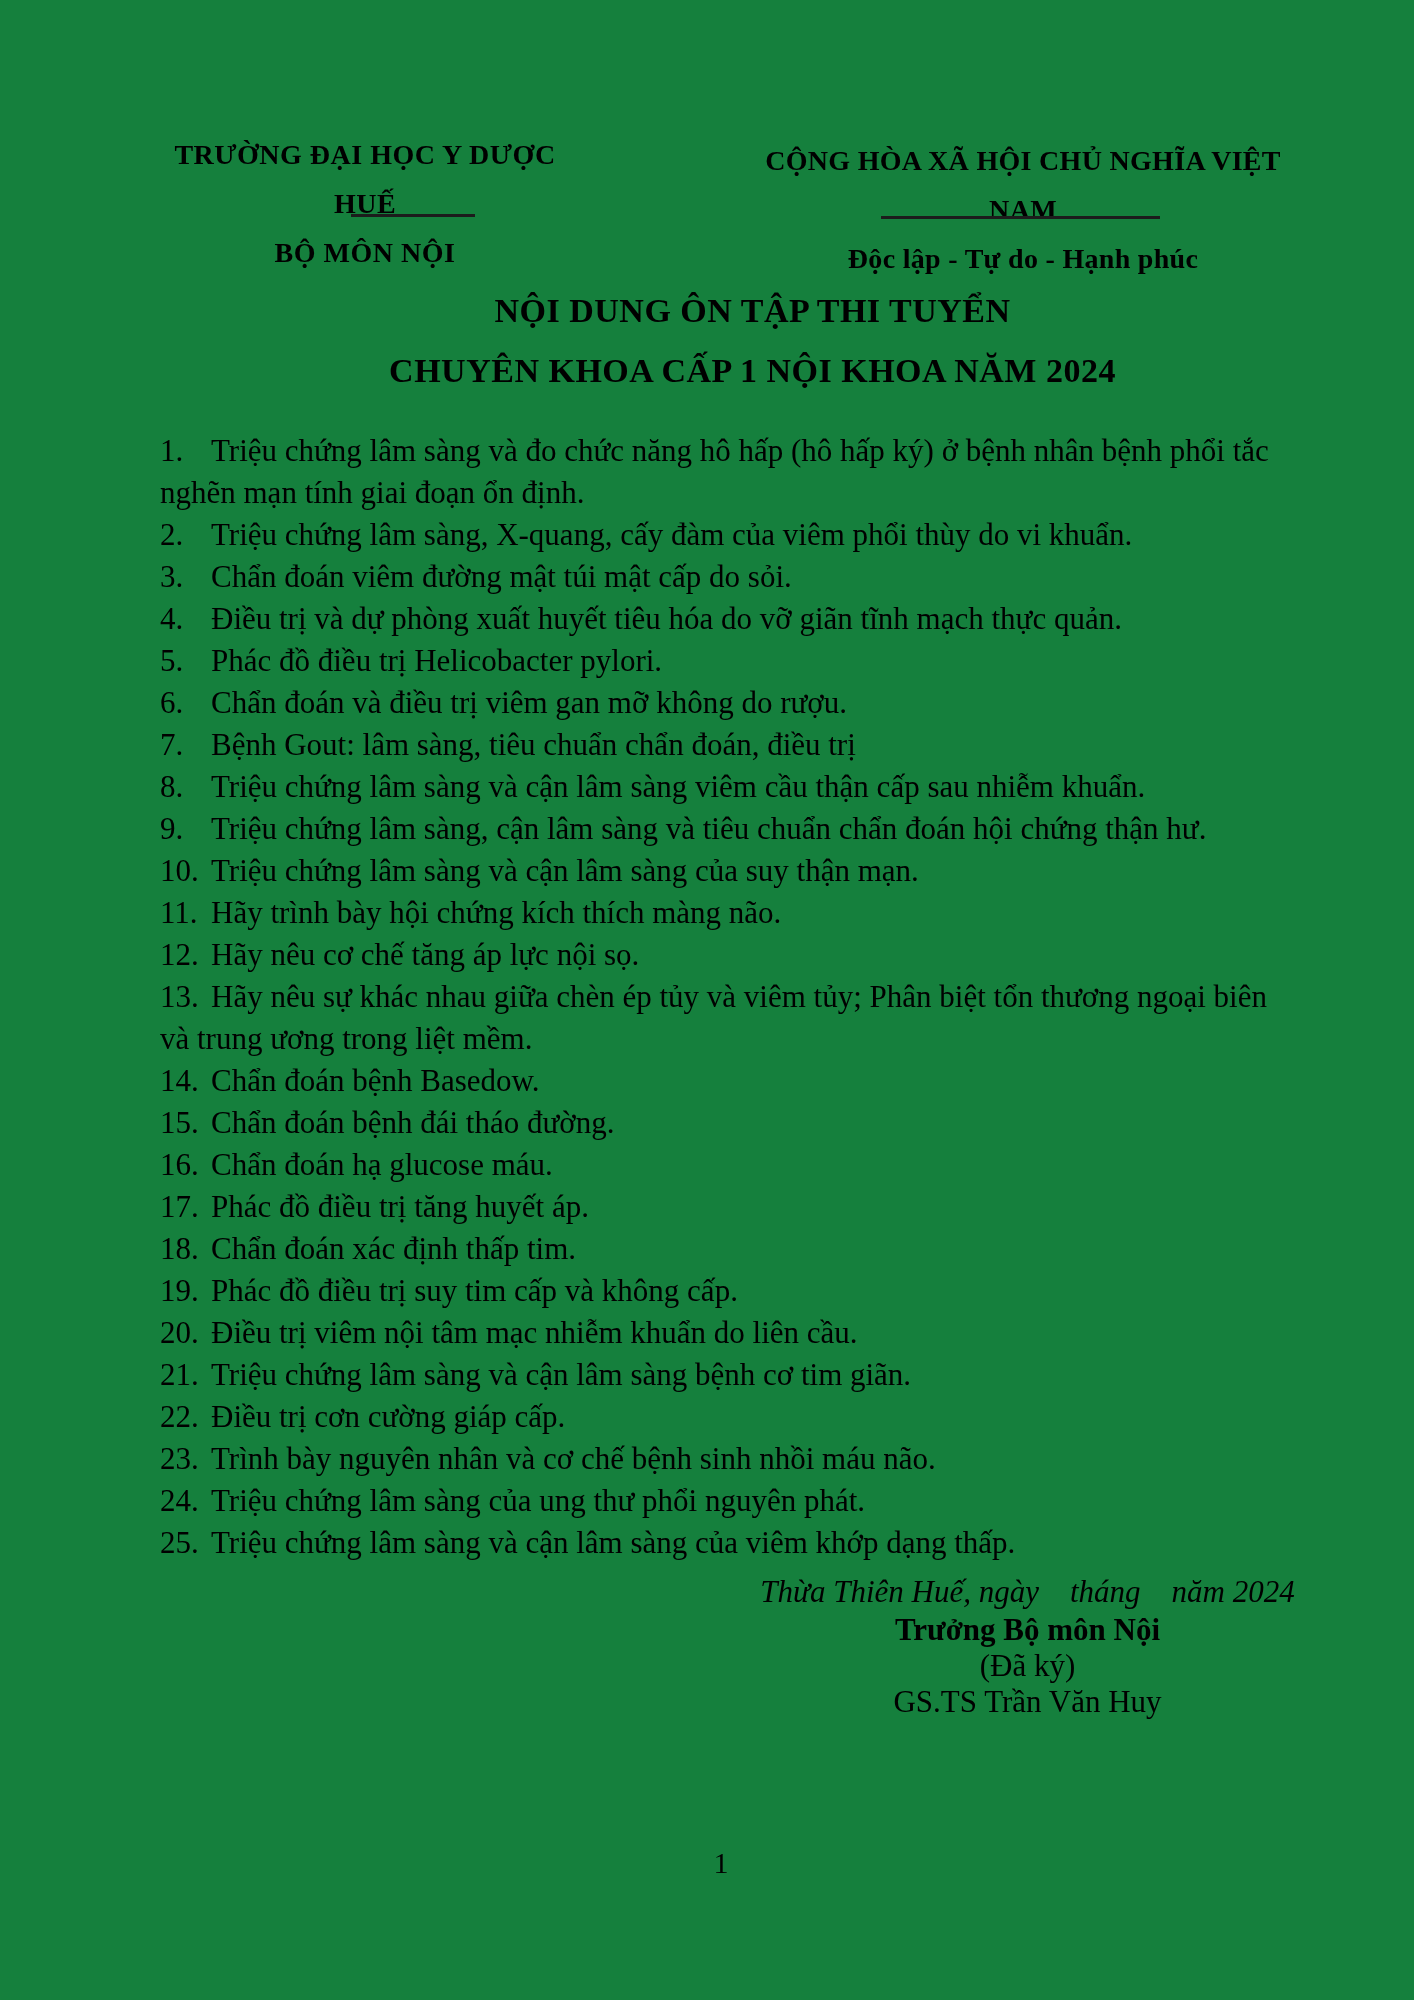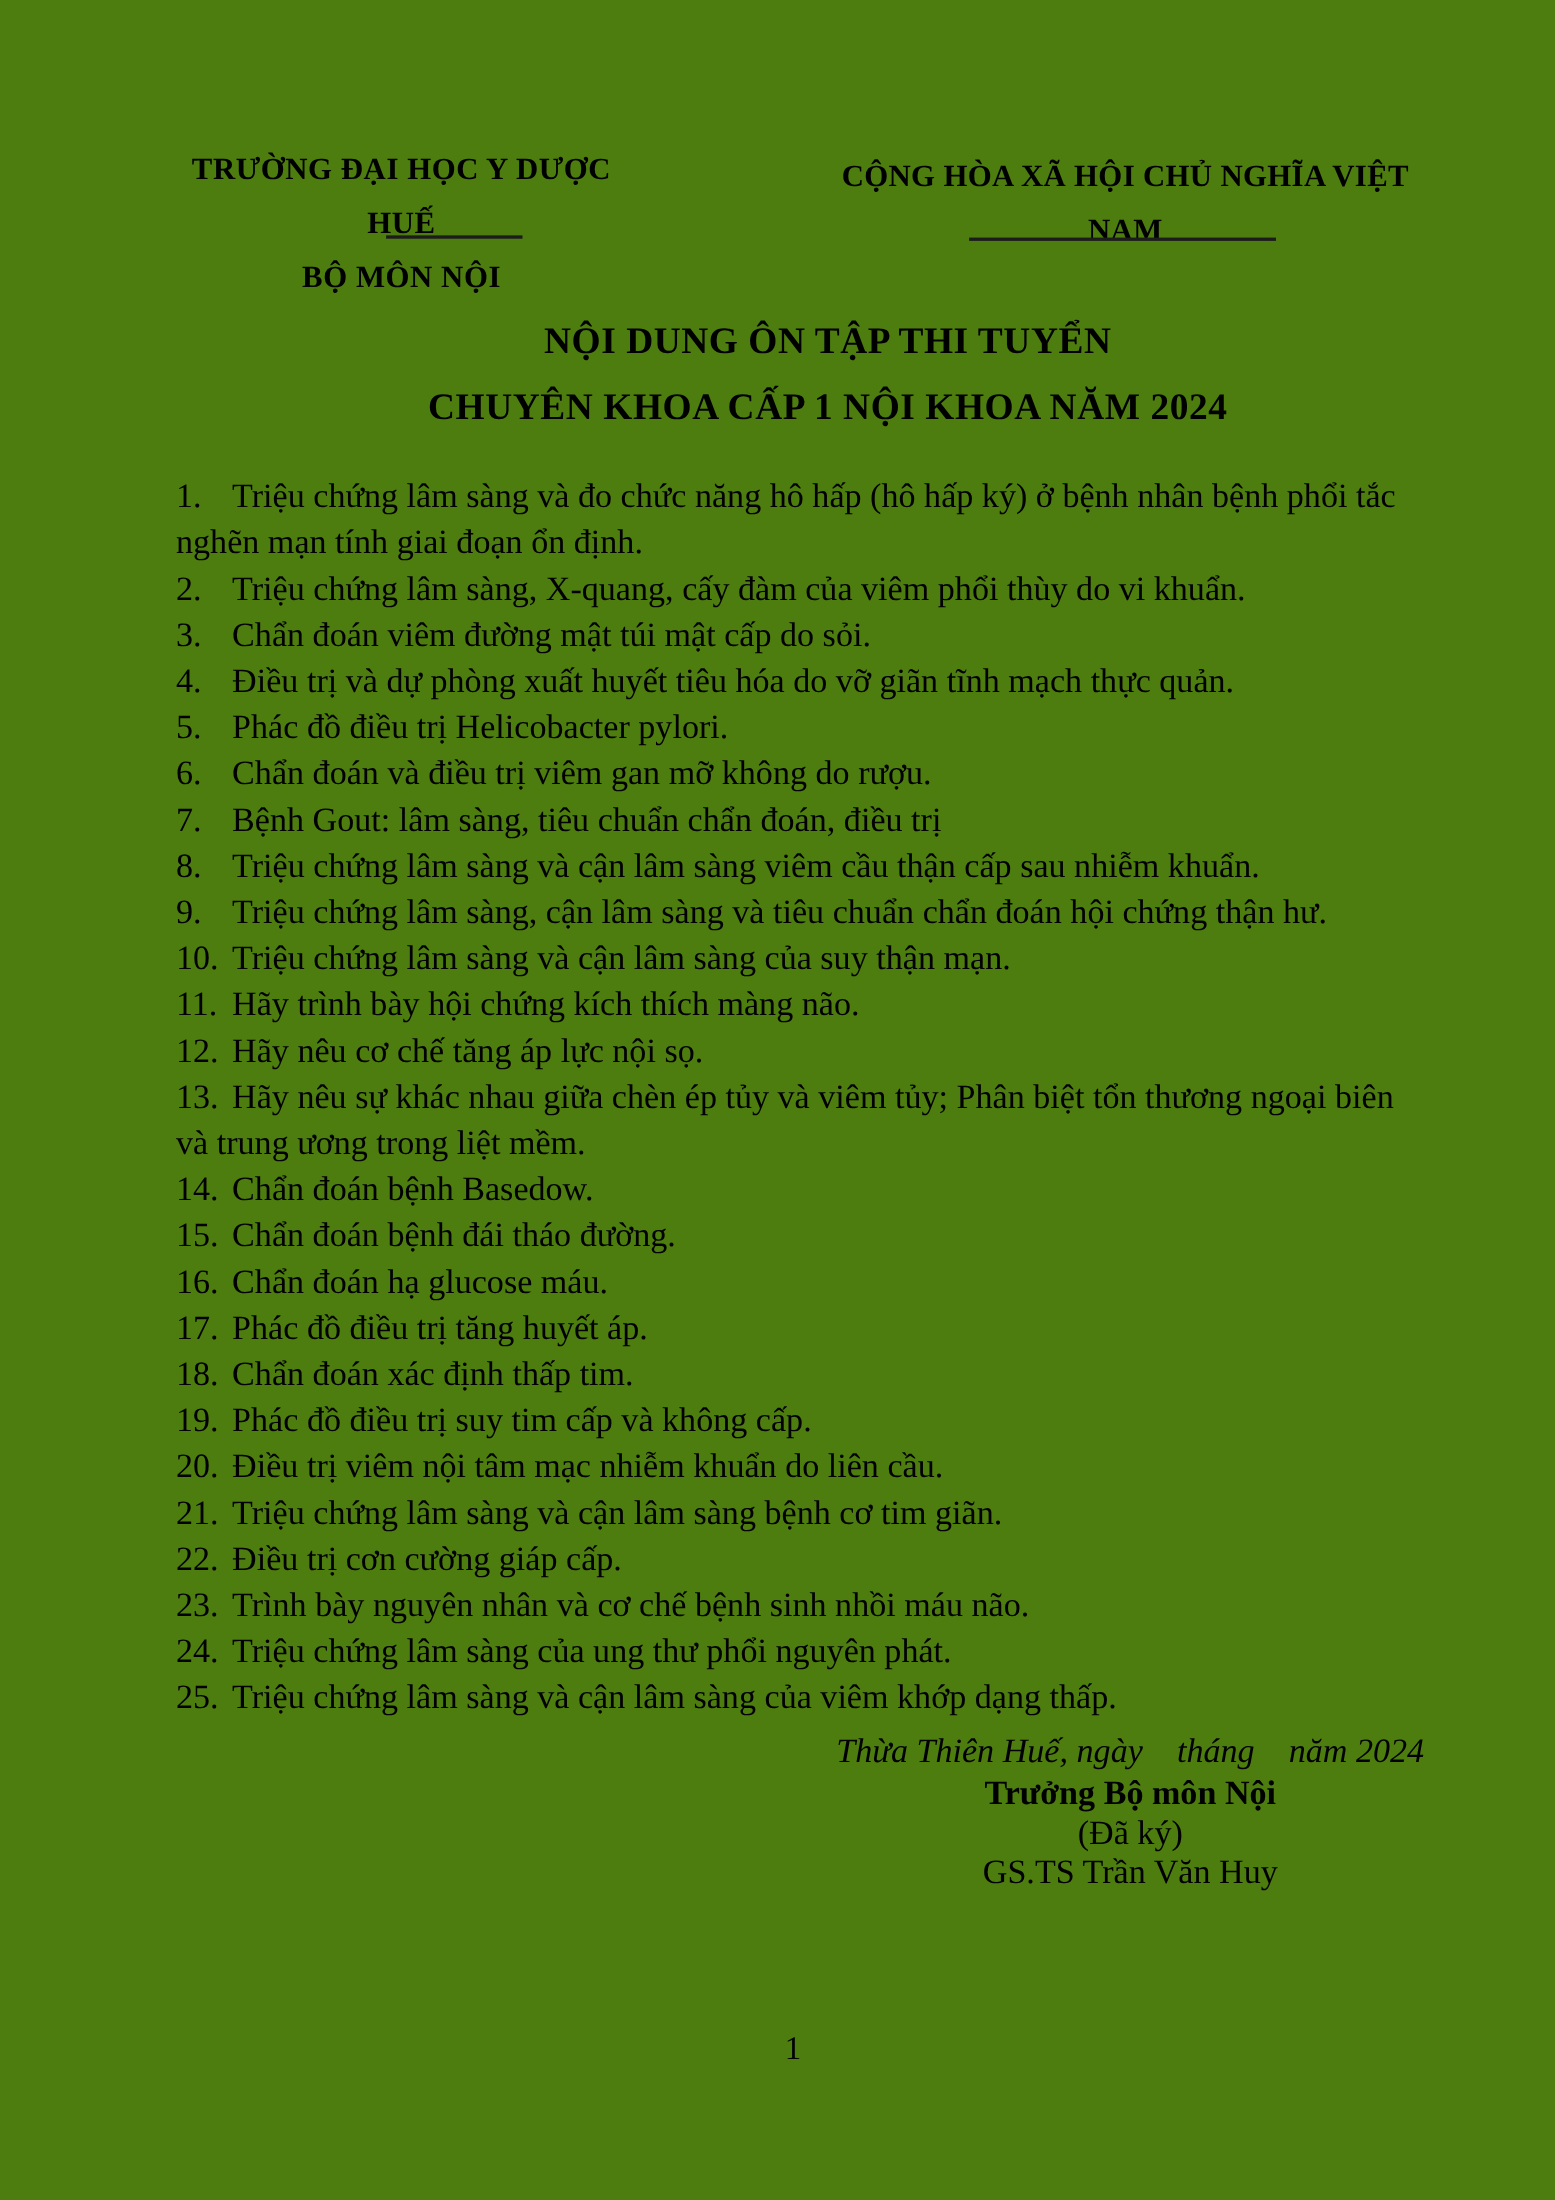--- a/index.html
+++ b/index.html
@@ -6,21 +6,21 @@
   html, body {
     margin: 0;
     padding: 0;
     background: #e8e8e8;
   }
   .page {
     position: relative;
     width: 1414px;
     height: 2000px;
     margin: 0 auto;
-    background: #4d7c0f;
+    background: #15803d;
     color: #000000;
     font-family: "Liberation Serif", "DejaVu Serif", serif;
     overflow: hidden;
   }
   .header-left {
     position: absolute;
     left: 150px;
     top: 130px;
     width: 430px;
     text-align: center;
@@ -111,20 +111,21 @@
 <div class="page">
 
   <div class="header-left">
     <div>TRƯỜNG ĐẠI HỌC Y DƯỢC HUẾ</div>
     <div>BỘ MÔN NỘI</div>
   </div>
   <div class="rule rule-left"></div>
 
   <div class="header-right">
     <div>CỘNG HÒA XÃ HỘI CHỦ NGHĨA VIỆT NAM</div>
+    <div>Độc lập - Tự do - Hạnh phúc</div>
   </div>
   <div class="rule rule-right"></div>
 
   <div class="doc-title">
     <div>NỘI DUNG ÔN TẬP THI TUYỂN</div>
     <div>CHUYÊN KHOA CẤP 1 NỘI KHOA NĂM 2024</div>
   </div>
 
   <div class="topics">
 

